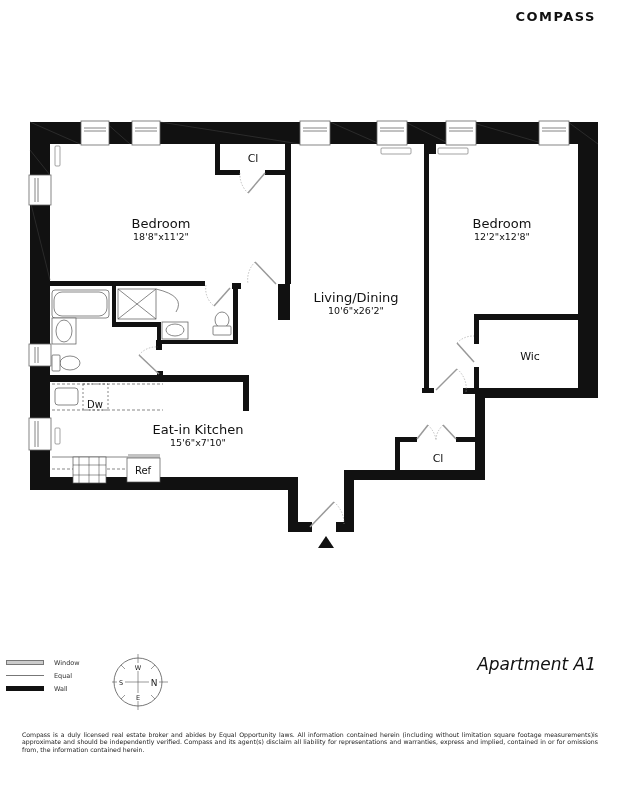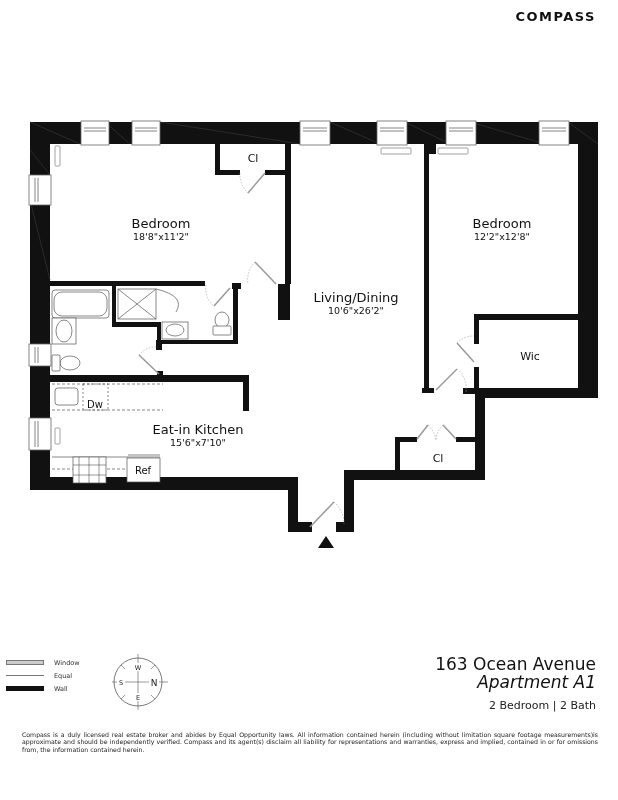--- a/index.html
+++ b/index.html
@@ -280,18 +280,16 @@
   <rect x="22" y="39" width="8" height="8" fill="#fff"></rect>
   <rect x="5" y="23" width="8" height="10" fill="#fff"></rect>
   <rect x="37" y="22" width="10" height="12" fill="#fff"></rect>
   <text x="26" y="16" font-size="6.5" text-anchor="middle" fill="#222" font-family="DejaVu Sans, sans-serif">W</text>
   <text x="26" y="46" font-size="6.5" text-anchor="middle" fill="#222" font-family="DejaVu Sans, sans-serif">E</text>
   <text x="9" y="31" font-size="6.5" text-anchor="middle" fill="#222" font-family="DejaVu Sans, sans-serif">S</text>
   <text x="42" y="32" font-size="9" text-anchor="middle" fill="#222" font-family="DejaVu Sans, sans-serif">N</text>
 </svg>
 
 <div class="address">
-  <div class="addr-line1">163 Ocean Avenue</div>
   <div class="addr-line2">Apartment A1</div>
-  <div class="addr-sub">2 Bedroom | 2 Bath</div>
 </div>
 
 <div class="disclaimer">Compass is a duly licensed real estate broker and abides by Equal Opportunity laws. All information contained herein (including without limitation square footage measurements)is approximate and should be independently verified. Compass and its agent(s) disclaim all liability for representations and warranties, express and implied, contained in or for omissions from, the information contained herein.</div>
 
 </body></html>

